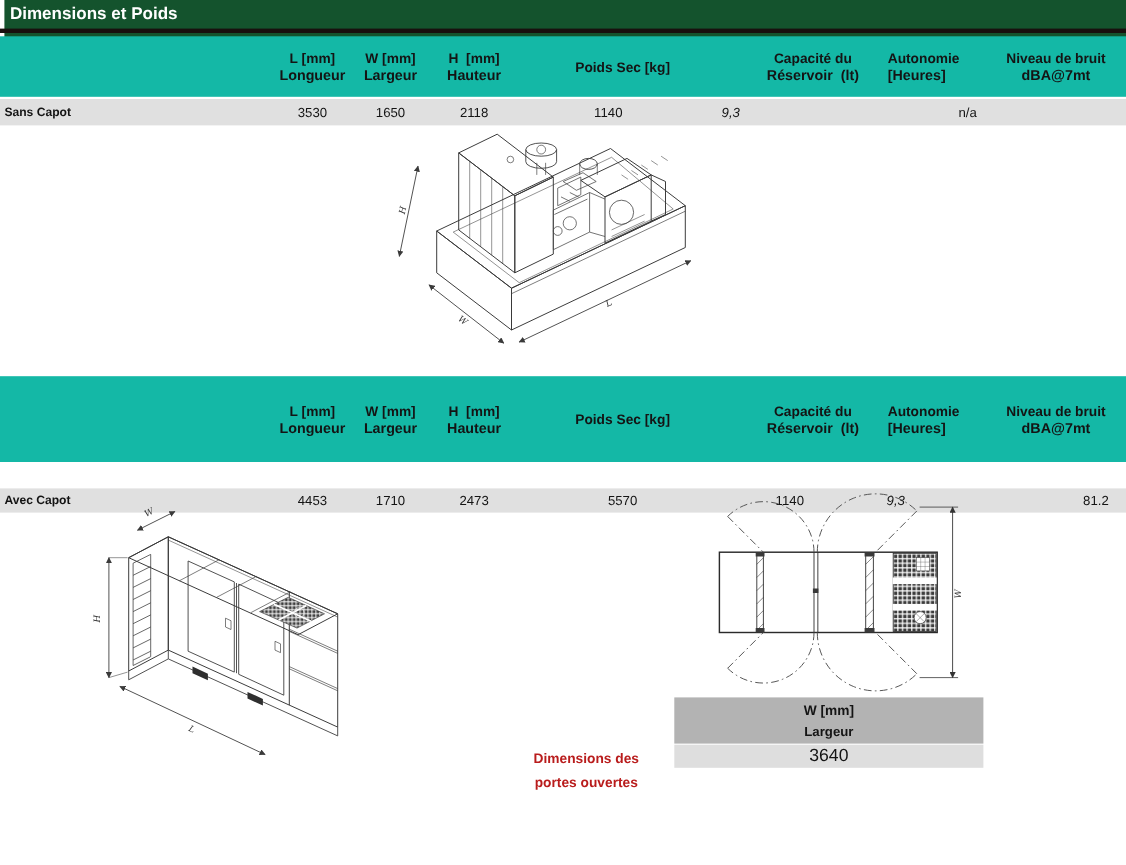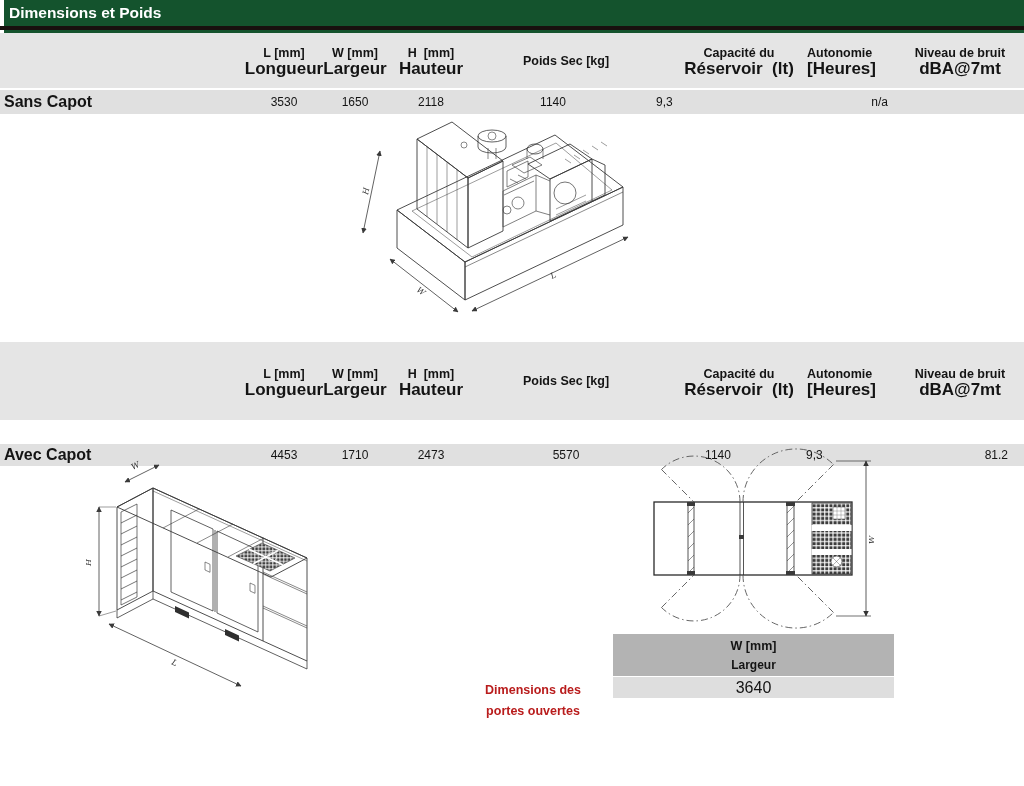--- a/index.html
+++ b/index.html
@@ -6,35 +6,35 @@
   body{width:1024px;height:786px;position:relative;background:#fff;overflow:hidden;
        font-family:"Liberation Sans",sans-serif;color:#141414;}
   .abs{position:absolute;}
   
   #titlebar{top:0;left:4px;width:1024px;height:36px;background:#14532d;}
   #titlebar .t{color:#fff;font-weight:bold;font-size:15.5px;line-height:26px;padding-left:5px;}
   #blackline{top:26px;left:0;width:1024px;height:4px;background:#18100e;}
   
   .thead,.trow{left:0;width:1024px;display:grid;
      grid-template-columns:230px 94px 62px 90px 180px 150px 90px 128px;}
-  .thead{background:#e5e5e5;}
+  .thead{background:#14b8a6;}
   .trow{background:#E0E0E0;}
   #t1h{top:33px;height:55px;}
   #t1r{top:90px;height:24px;}
   #t2h{top:342px;height:78px;}
   #t2r{top:444px;height:22px;}
   .hc{display:flex;flex-direction:column;justify-content:center;align-items:center;}
   .hc.a-l{align-items:flex-start;padding-left:1px;}
   .h1t{font-size:12.5px;font-weight:bold;line-height:16px;white-space:pre;}
-  .h2t{font-size:17px;font-weight:bold;line-height:15px;white-space:pre;}
+  .h2t{font-size:13px;font-weight:bold;line-height:15px;white-space:pre;}
   .h2t:empty{display:none;}
   .vc{font-size:12px;display:flex;align-items:center;justify-content:center;}
-  .vc.a-l{justify-content:flex-start;}
+  .vc.a-l{justify-content:flex-start;font-style:italic;}
   .vc.a-r{justify-content:flex-end;}
-  .rowlabel{font-weight:bold;font-size:16px;justify-content:flex-start;padding-left:4px;}
+  .rowlabel{font-weight:bold;font-size:11px;justify-content:flex-start;padding-left:4px;}
   .pl14{padding-left:14px;}
   .pl16{padding-left:16px;}
   .pr26{padding-right:26px;}
   .pr8{padding-right:8px;}
   .pr28{padding-right:16px;}
   
   #doors-table{left:613px;top:634px;width:281px;}
   #doors-table .dth{height:42px;background:#B3B3B3;display:flex;flex-direction:column;
       justify-content:center;align-items:center;}
   #doors-table .dth .h1t{line-height:20px;}

